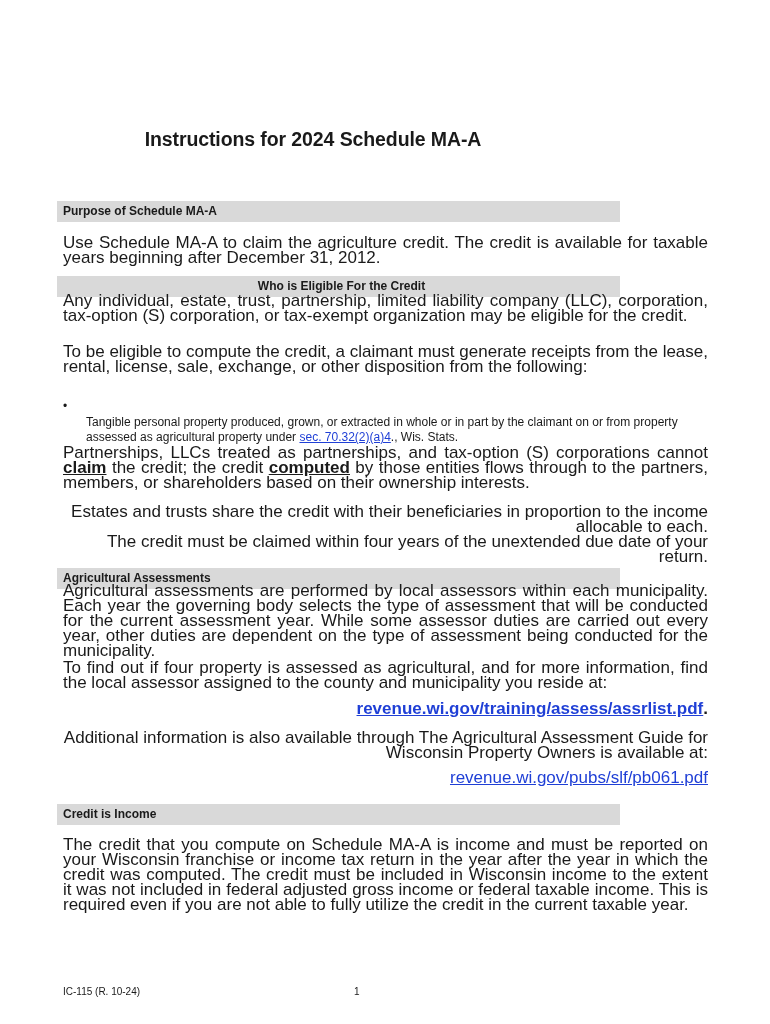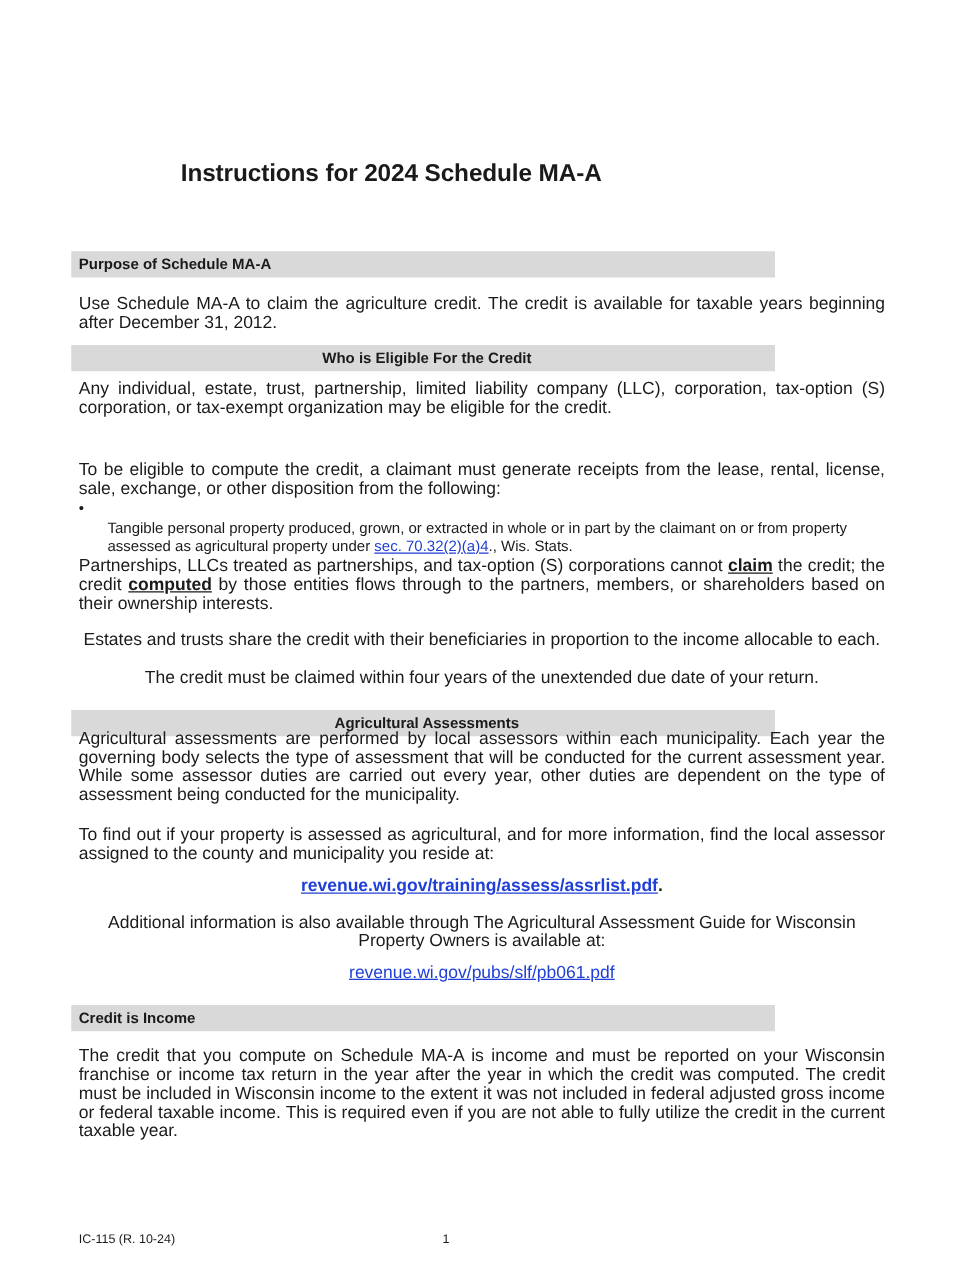--- a/index.html
+++ b/index.html
@@ -3,56 +3,56 @@
 <meta charset="utf-8">
 <style>
   html, body { margin: 0; padding: 0; background: #ffffff; }
   body { width: 770px; height: 1024px; position: relative; overflow: hidden;
          font-family: "Liberation Sans", sans-serif; color: #1a1a1a; }
   .title { position: absolute; top: 128px; left: 0; width: 626px; text-align: center;
            font-size: 19.5px; font-weight: bold; color: #1a1a1a; letter-spacing: -0.1px; }
   .sec-head { position: absolute; left: 57px; width: 563px; height: 21px;
               background: #d9d9d9; box-sizing: border-box; padding-left: 6px;
               font-size: 12px; font-weight: bold; line-height: 21px; color: #1a1a1a; }
-  .para { position: absolute; left: 63px; width: 645px; font-size: 14px; line-height: 15px;
+  .para { position: absolute; left: 63px; width: 645px; font-size: 17px; line-height: 15px;
           color: #1a1a1a; text-align: justify; }
-  .para.left { text-align: center; }
+  .para.left { text-align: right; }
   .bullet { position: absolute; left: 63px; width: 645px; font-size: 12px; line-height: 15px; }
   .bullet .dot { position: absolute; left: 0; top: 0; }
   .bullet .btext { position: absolute; left: 23px; width: 622px; margin-top: 16px; }
   a.link { color: #1f3fd6; text-decoration: underline; }
   u { text-decoration: underline; font-weight: bold; }
   .footer-left { position: absolute; left: 63px; top: 986px; font-size: 10px; color: #1a1a1a; }
   .footer-page { position: absolute; left: 354px; top: 986px; font-size: 10px; color: #1a1a1a; }
 </style>
 </head>
 <body>
 
 <div class="title">Instructions for 2024 Schedule MA-A</div>
 
 <div class="sec-head" style="top:201px;">Purpose of Schedule MA-A</div>
 <div class="para" style="top:235px;">Use Schedule MA-A to claim the agriculture credit. The credit is available for taxable years beginning after December 31, 2012.</div>
 
 <div class="sec-head" style="top:276px;text-align:center;">Who is Eligible For the Credit</div>
-<div class="para" style="top:303px;">Any individual, estate, trust, partnership, limited liability company (LLC), corporation, tax-option (S) corporation, or tax-exempt organization may be eligible for the credit.</div>
-<div class="para" style="top:368px;">To be eligible to compute the credit, a claimant must generate receipts from the lease, rental, license, sale, exchange, or other disposition from the following:</div>
+<div class="para" style="top:293px;">Any individual, estate, trust, partnership, limited liability company (LLC), corporation, tax-option (S) corporation, or tax-exempt organization may be eligible for the credit.</div>
+<div class="para" style="top:344px;">To be eligible to compute the credit, a claimant must generate receipts from the lease, rental, license, sale, exchange, or other disposition from the following:</div>
 
 <div class="bullet" style="top:399px;">
   <span class="dot">•</span>
   <span class="btext"><span>Tangible personal property produced, grown, or extracted in whole or in part by the claimant on or from property assessed as agricultural property under </span><a class="link" href="#">sec. 70.32(2)(a)4</a><span>., Wis. Stats.</span></span>
 </div>
 
 <div class="para" style="top:445px;"><span>Partnerships, LLCs treated as partnerships, and tax-option (S) corporations cannot </span><u>claim</u><span> the credit; the credit </span><u>computed</u><span> by those entities flows through to the partners, members, or shareholders based on their ownership interests.</span></div>
 
 <div class="para left" style="top:504px;">Estates and trusts share the credit with their beneficiaries in proportion to the income allocable to each.</div>
 <div class="para left" style="top:534px;">The credit must be claimed within four years of the unextended due date of your return.</div>
 
-<div class="sec-head" style="top:568px;text-align:center;">Agricultural Assessments</div>
+<div class="sec-head" style="top:568px;">Agricultural Assessments</div>
 <div class="para" style="top:583px;">Agricultural assessments are performed by local assessors within each municipality.  Each year the governing body selects the type of assessment that will be conducted for the current assessment year. While some assessor duties are carried out every year, other duties are dependent on the type of assessment being conducted for the municipality.</div>
-<div class="para" style="top:660px;">To find out if your property is assessed as agricultural, and for more information, find the local assessor assigned to the county and municipality you reside at:</div>
+<div class="para" style="top:660px;">To find out if four property is assessed as agricultural, and for more information, find the local assessor assigned to the county and municipality you reside at:</div>
 <div class="para left" style="top:701px;font-weight:bold;"><a class="link" href="#">revenue.wi.gov/training/assess/assrlist.pdf</a><span>.</span></div>
 <div class="para left" style="top:730px;">Additional information is also available through The Agricultural Assessment Guide for Wisconsin Property Owners is available at:</div>
 <div class="para left" style="top:770px;"><a class="link" href="#">revenue.wi.gov/pubs/slf/pb061.pdf</a></div>
 
 <div class="sec-head" style="top:804px;">Credit is Income</div>
 <div class="para" style="top:837px;">The credit that you compute on Schedule MA-A is income and must be reported on your Wisconsin franchise or income tax return in the year after the year in which the credit was computed. The credit must be included in Wisconsin income to the extent it was not included in federal adjusted gross income or federal taxable income. This is required even if you are not able to fully utilize the credit in the current taxable year.</div>
 
 <div class="footer-left">IC-115 (R. 10-24)</div>
 <div class="footer-page">1</div>
 

